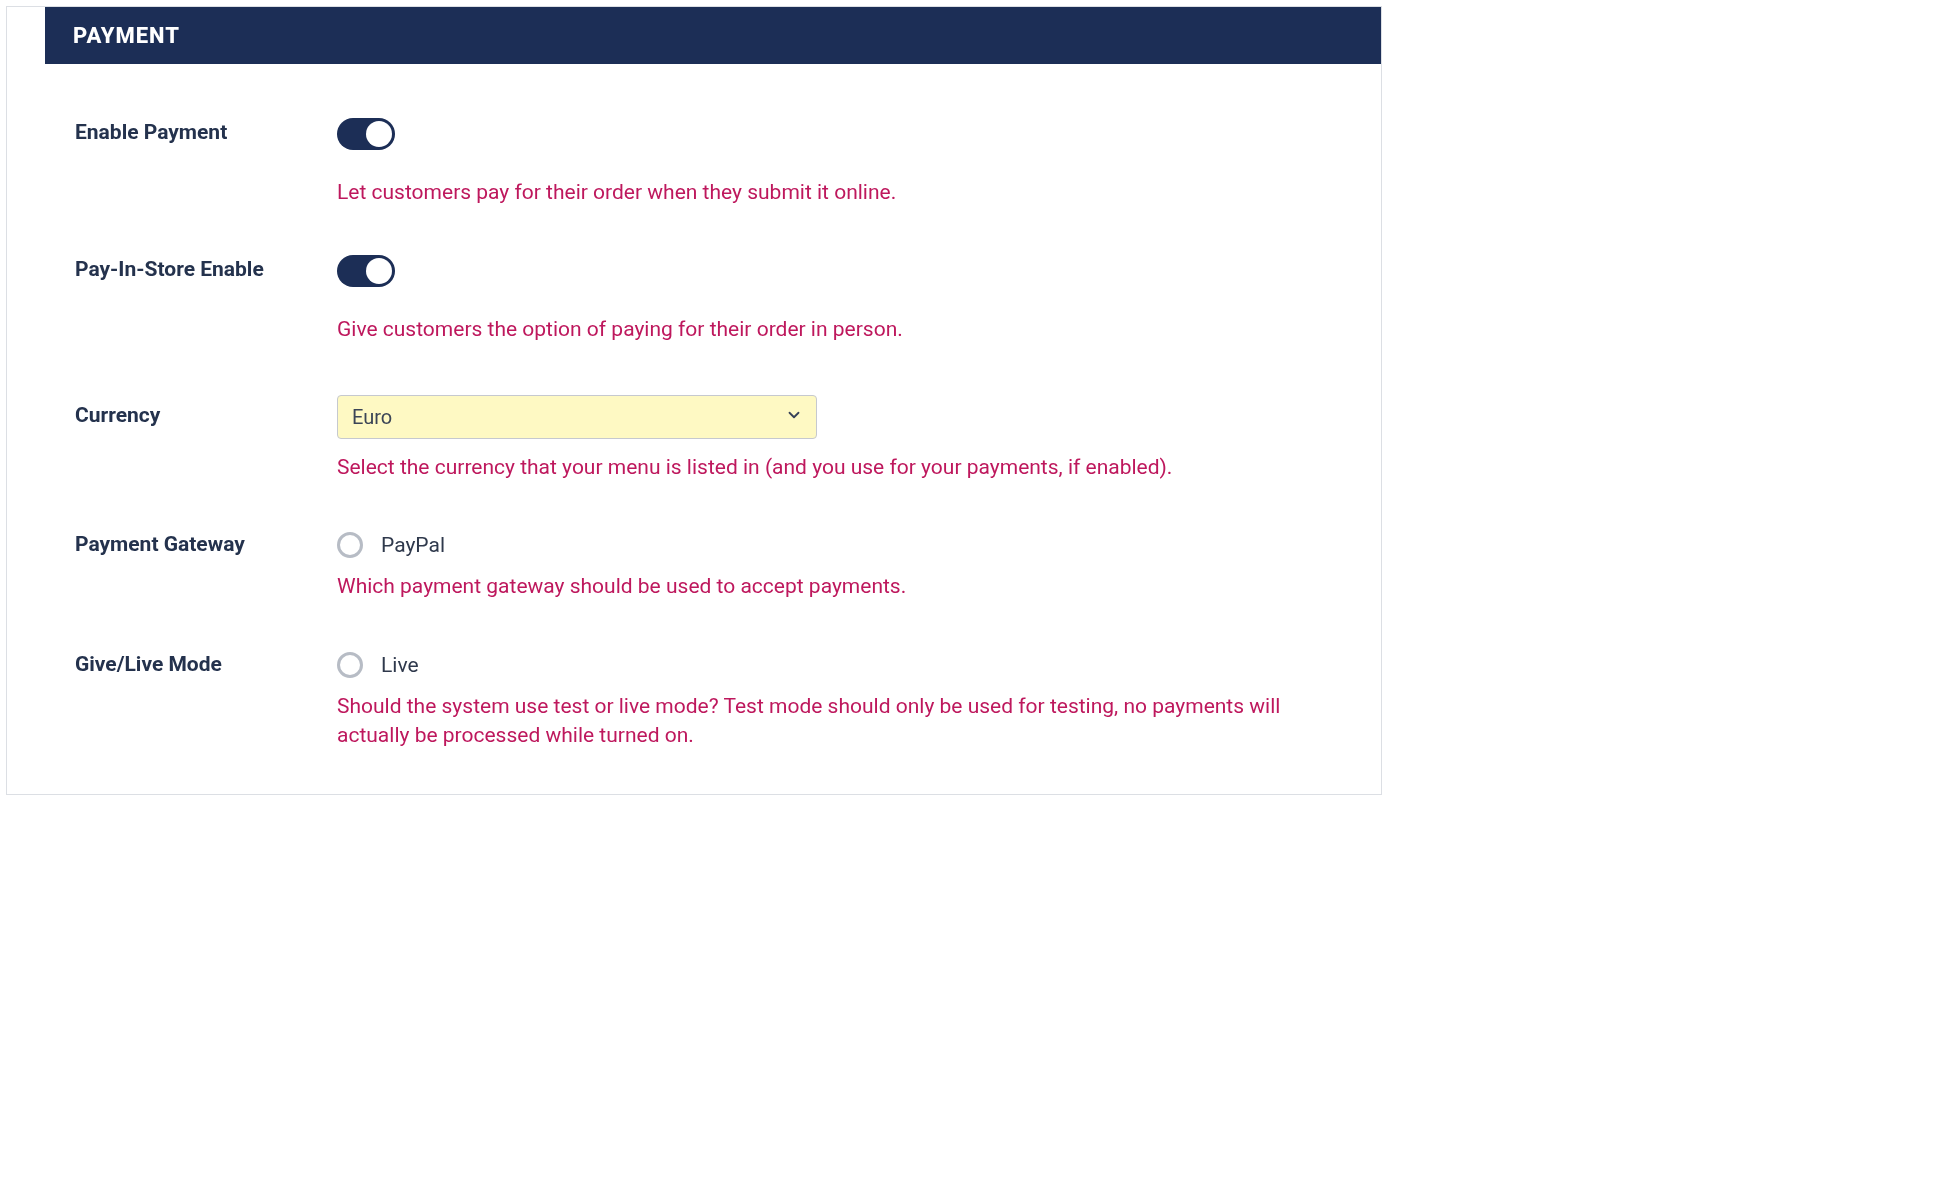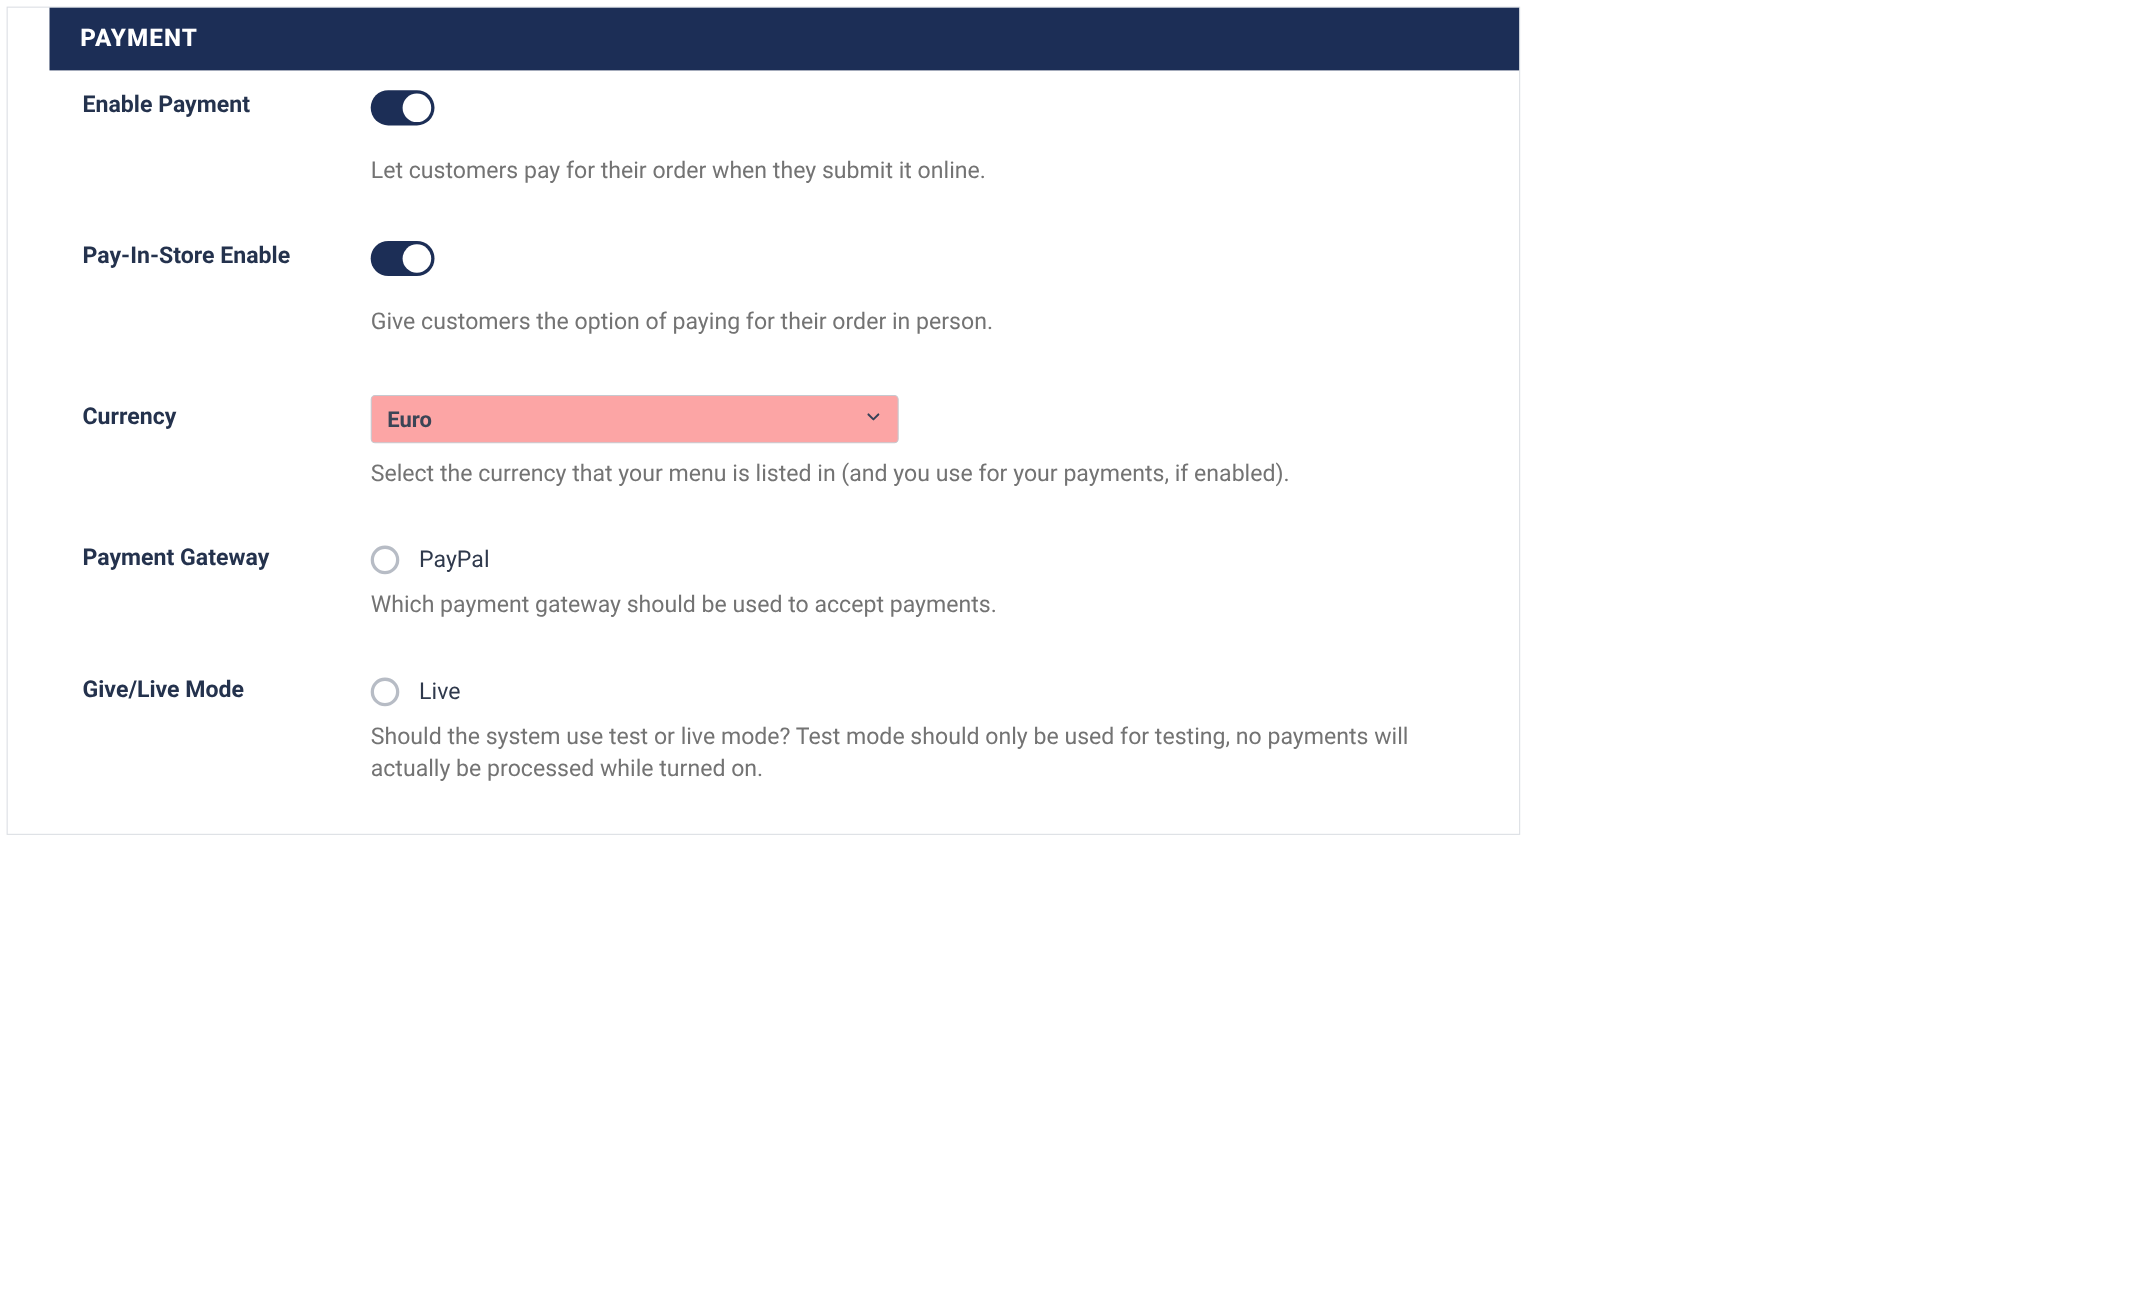--- a/index.html
+++ b/index.html
@@ -17,41 +17,41 @@
   .panel-header {
     background: #1c2e56;
     color: #ffffff;
     padding: 16px 28px;
     font-weight: 800;
     font-size: 22px;
     letter-spacing: 1px;
     margin-left: 38px;
   }
   .panel-body {
-    padding: 20px 68px 36px 68px;
+    padding: 56px 68px 36px 68px;
   }
   .row {
     display: flex;
     align-items: flex-start;
     margin-bottom: 50px;
   }
   .row:last-child { margin-bottom: 8px; }
   .label-col {
     width: 262px;
     flex-shrink: 0;
     font-weight: 700;
     font-size: 21px;
     color: #24324d;
     padding-top: 0px;
   }
   .control-col {
     flex: 1;
   }
   .help-text {
-    color: #737373;
+    color: #be185d;
     font-size: 21px;
     margin-top: 24px;
     line-height: 1.4;
   }
   .help-text.tight { margin-top: 14px; }
 
   
   .toggle {
     position: relative;
     width: 58px;
@@ -75,28 +75,27 @@
   
   .select-wrap {
     position: relative;
     width: 480px;
   }
   .select {
     width: 100%;
     height: 44px;
     border: 1px solid #c6c9cf;
     border-radius: 4px;
-    background: #fca5a5;
+    background: #fef9c3;
     font-size: 20px;
     color: #3b4556;
     padding: 0 44px 0 14px;
     display: flex;
     align-items: center;
     cursor: pointer;
-    font-weight: bold;
   }
   .select-caret {
     position: absolute;
     right: 14px;
     top: 50%;
     transform: translateY(-50%);
     pointer-events: none;
     color: #374258;
   }
 

